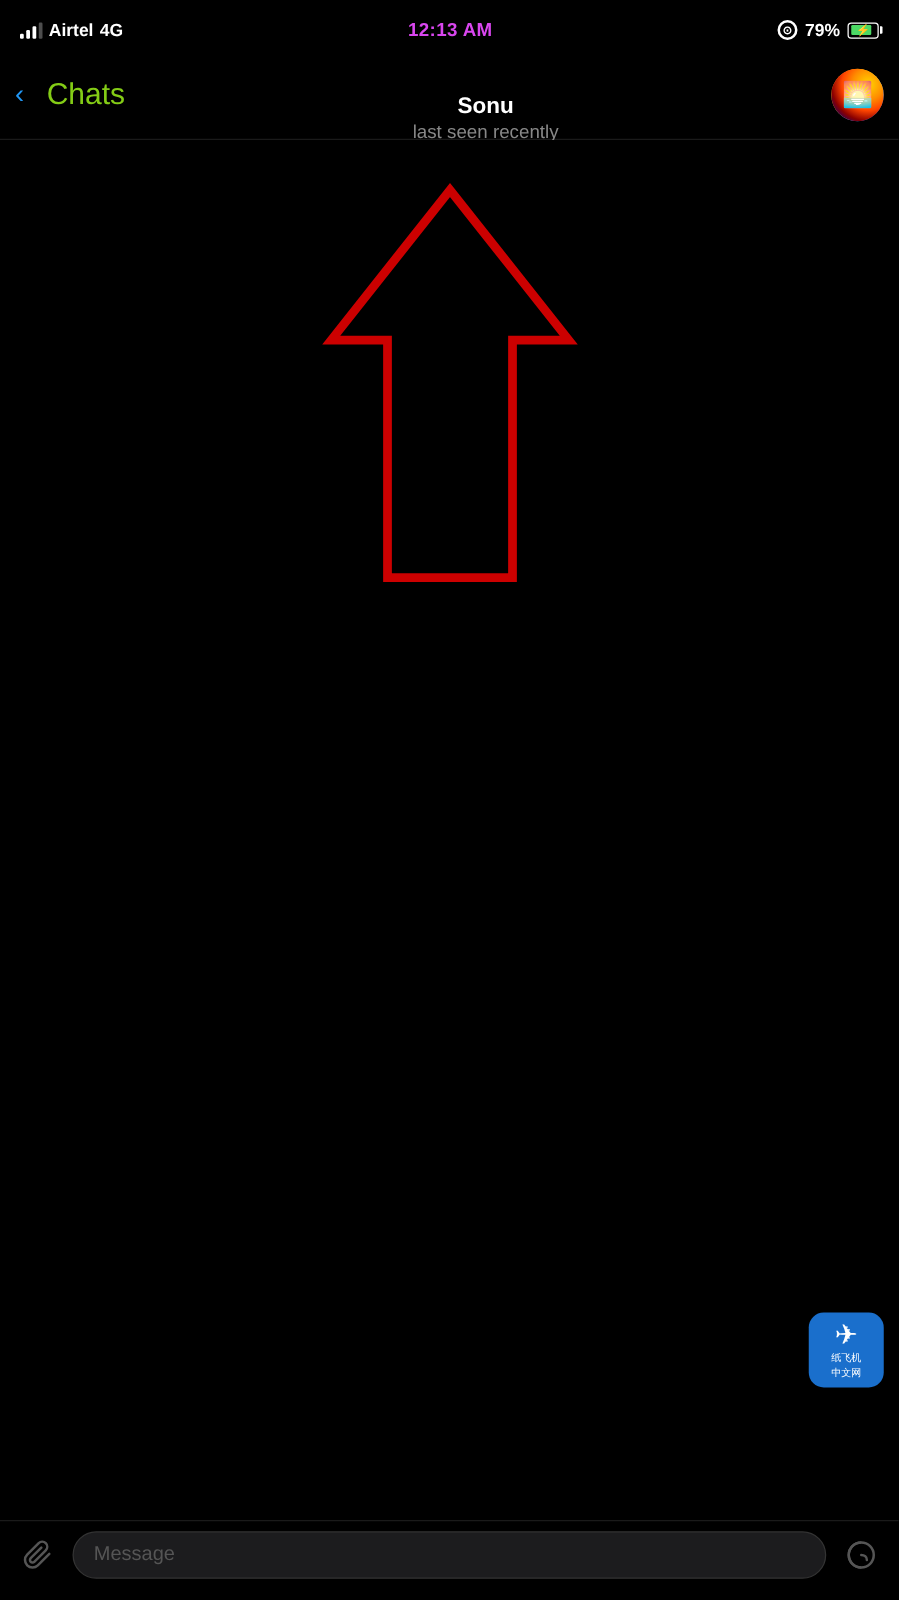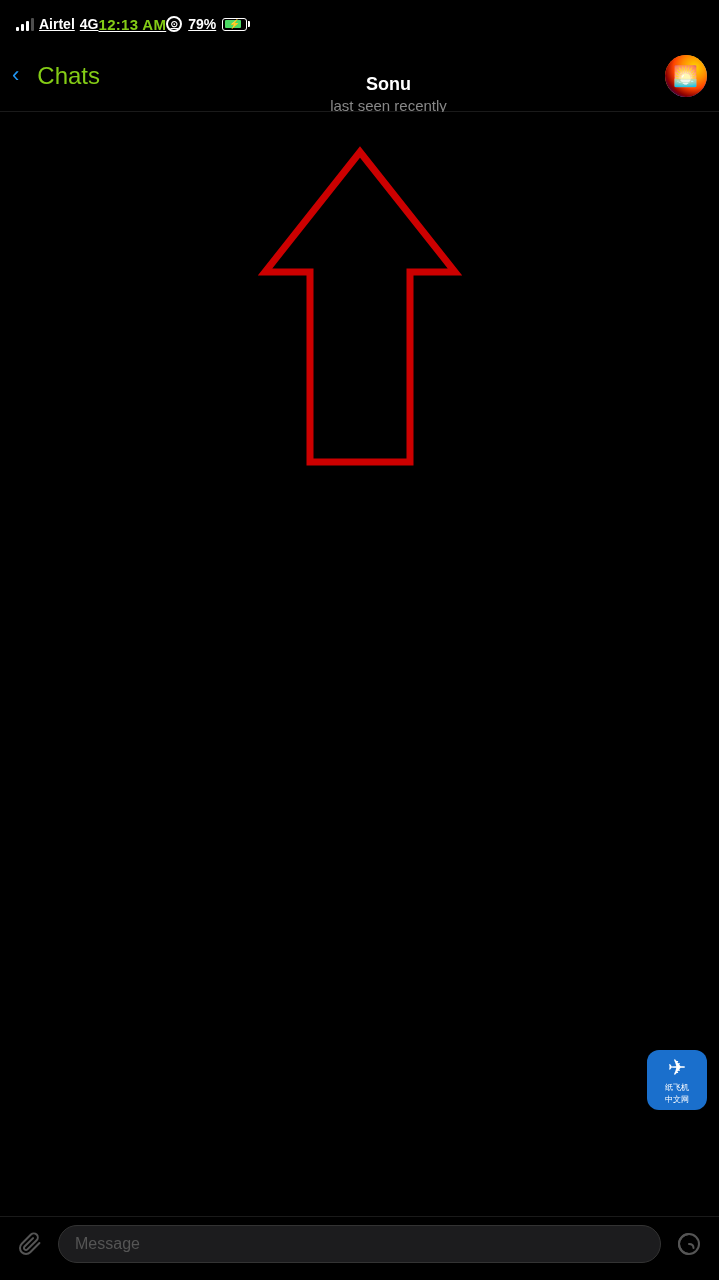--- a/index.html
+++ b/index.html
@@ -12,24 +12,24 @@
       font-family: -apple-system, 'Helvetica Neue', Arial, sans-serif;
       color: #fff;
       overflow: hidden;
       position: relative;
     }
 
     
     .status-bar {
       display: flex;
       align-items: center;
+      justify-content: space-between;
       padding: 8px 16px 4px 16px;
       height: 44px;
       background: #000;
-      text-decoration: underline;
     }
 
     .status-left {
       display: flex;
       align-items: center;
       gap: 5px;
       font-size: 14px;
       font-weight: 600;
       color: #fff;
     }
@@ -46,21 +46,21 @@
       border-radius: 1px;
     }
     .signal-bars span:nth-child(1) { height: 4px; }
     .signal-bars span:nth-child(2) { height: 7px; }
     .signal-bars span:nth-child(3) { height: 10px; }
     .signal-bars span:nth-child(4) { height: 13px; opacity: 0.3; }
 
     .status-center {
       font-size: 15px;
       font-weight: 600;
-      color: #84cc16;
+      color: #d946ef;
       letter-spacing: 0.3px;
     }
 
     .status-right {
       display: flex;
       align-items: center;
       gap: 6px;
       font-size: 14px;
       font-weight: 600;
       color: #fff;

